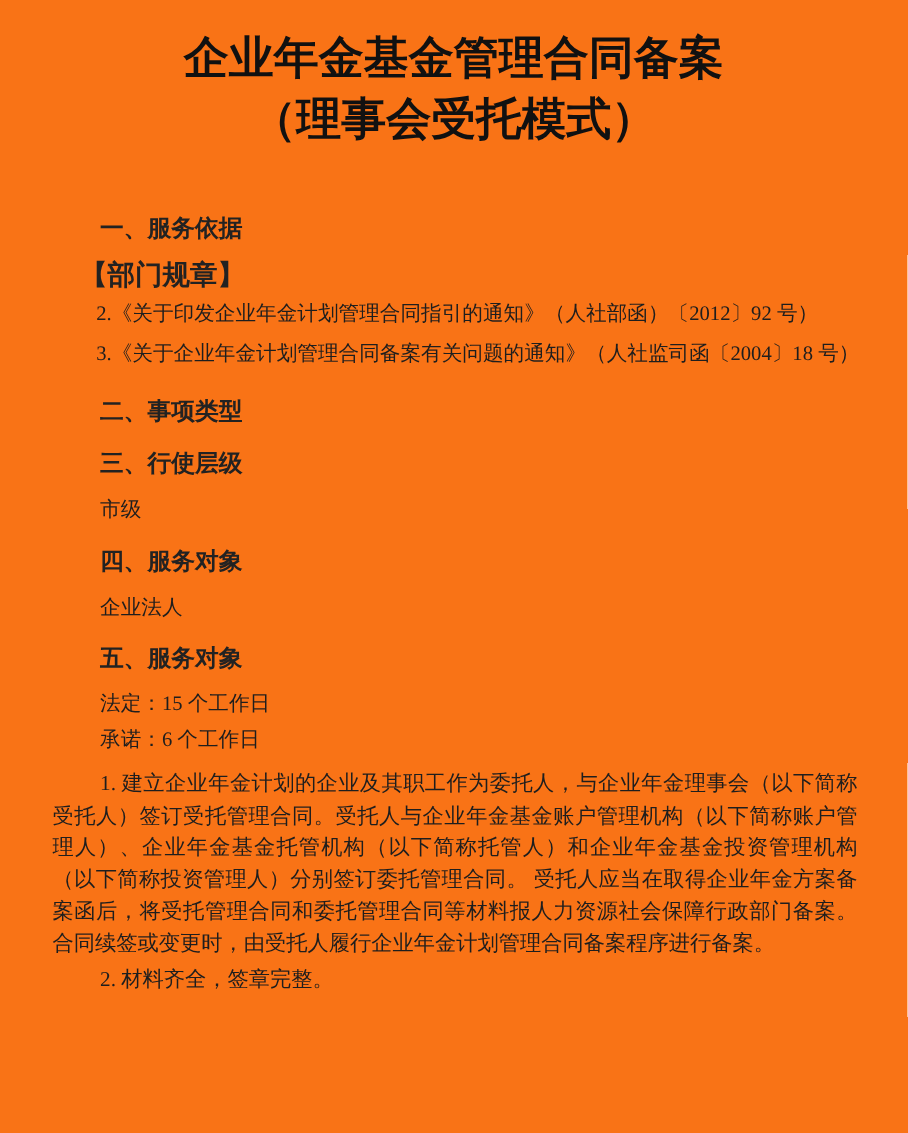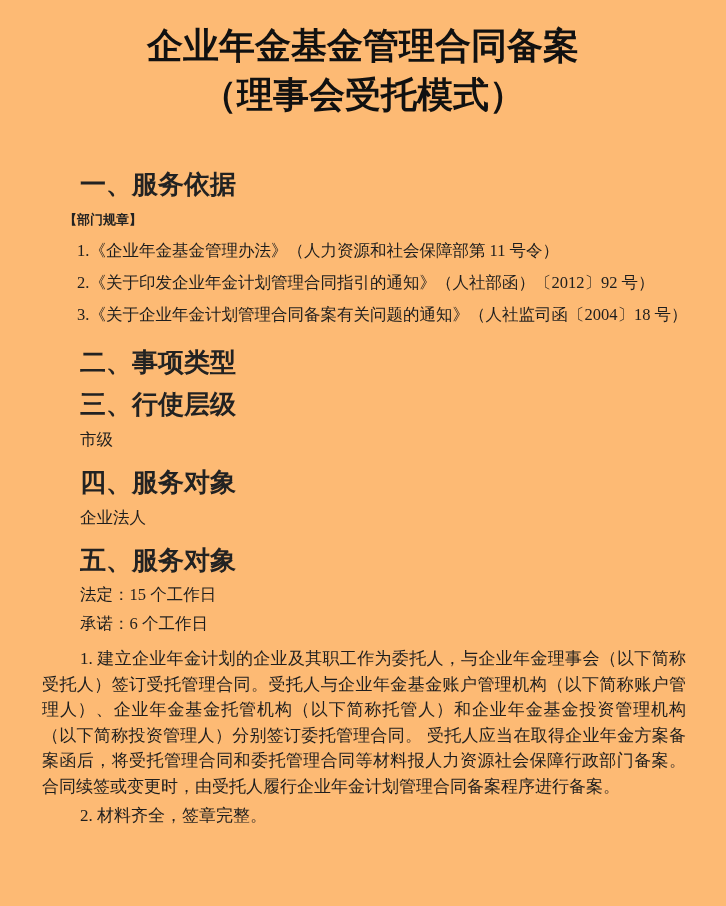--- a/index.html
+++ b/index.html
@@ -7,50 +7,50 @@
     padding: 0;
     background: #ffffff;
     width: 726px;
     height: 906px;
     overflow: hidden;
   }
   .page {
     position: relative;
     width: 726px;
     height: 906px;
-    background: #fdba74;
+    background: #f97316;
     color: #1e1e1e;
     box-sizing: border-box;
     padding: 22px 40px 0 40px;
     font-family: "Liberation Serif", "DejaVu Serif", serif;
   }
   .doc-title {
     text-align: center;
     font-family: "Liberation Serif", "DejaVu Serif", serif;
     font-weight: bold;
     color: #111111;
     font-size: 36px;
     line-height: 49px;
     margin: 0;
   }
   .sec-heading {
     font-family: "Liberation Sans", "DejaVu Sans", sans-serif;
     font-weight: bold;
-    font-size: 26px;
+    font-size: 19px;
     line-height: 22px;
     color: #222222;
     margin: 20px 0 0 40px;
   }
   .sec-heading.first {
     margin-top: 53px;
   }
   .sub-label {
     font-family: Liberation Sans, sans-serif;
     font-weight: bold;
-    font-size: 13px;
+    font-size: 22px;
     line-height: 22px;
     color: #222222;
     margin: 14px 0 0 24px;
   }
   .reg-list {
     list-style: none;
     margin: 4px 0 0 37px;
     padding: 0;
   }
   .reg-list li {
@@ -101,21 +101,20 @@
 
   <h1 class="doc-title">
     <span>企业年金基金管理合同备案</span><br>
     <span>（理事会受托模式）</span>
   </h1>
 
   <div>
     <div class="sec-heading first">一、服务依据</div>
     <div class="sub-label">【部门规章】</div>
     <ul class="reg-list">
-      <li>1.《企业年金基金管理办法》（人力资源和社会保障部第 11 号令）</li>
       <li>2.《关于印发企业年金计划管理合同指引的通知》（人社部函）〔2012〕92 号）</li>
       <li>3.《关于企业年金计划管理合同备案有关问题的通知》（人社监司函〔2004〕18 号）</li>
     </ul>
   </div>
 
   <div>
     <div class="sec-heading">二、事项类型</div>
   </div>
 
   <div>

